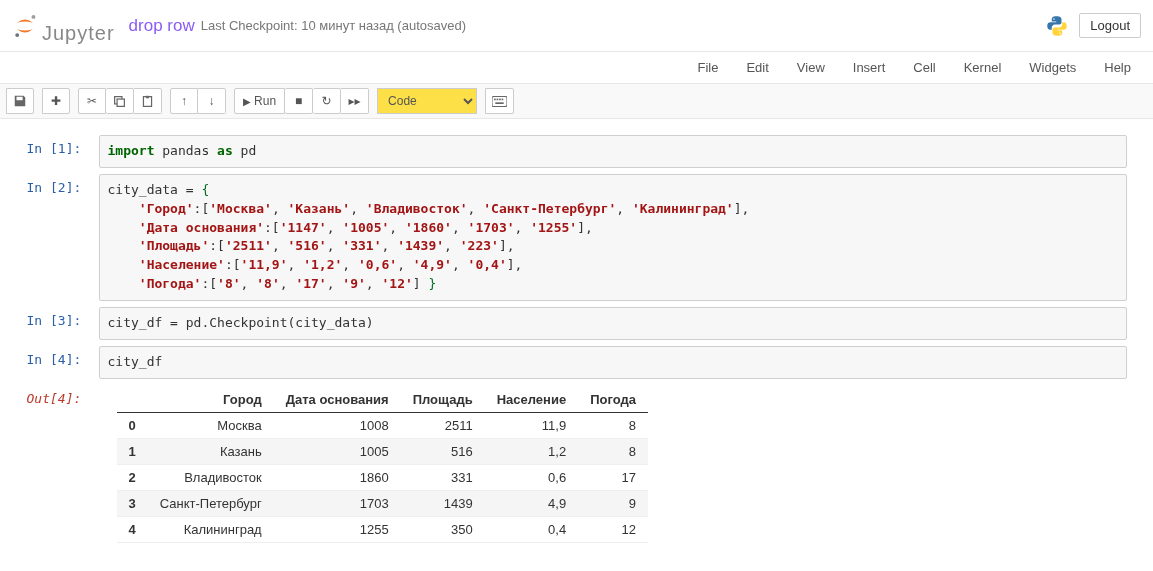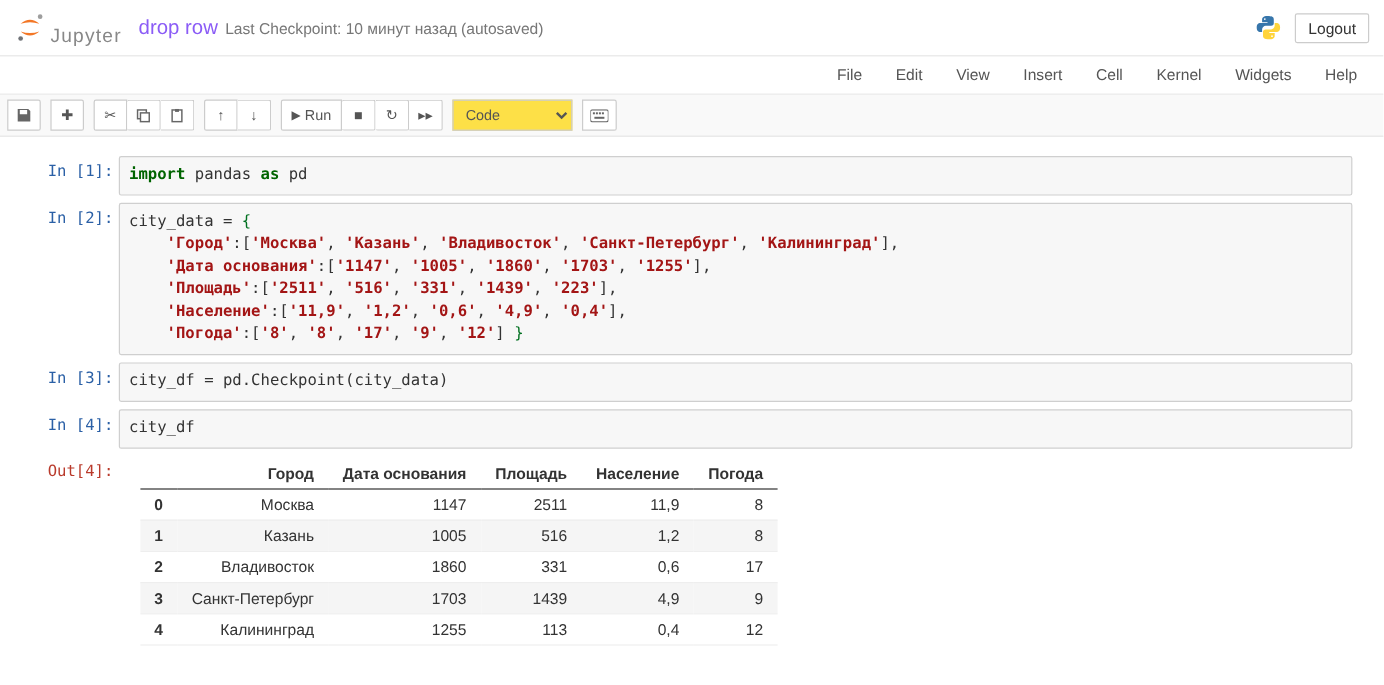--- a/index.html
+++ b/index.html
@@ -1,45 +1,45 @@
 <!DOCTYPE html>
 <html><head>
 <meta charset="utf-8">
 <style>
 * { box-sizing: border-box; margin: 0; padding: 0; }
 body { font-family: "Helvetica Neue", Helvetica, Arial, sans-serif; font-size: 13px; color: #333; background: #fff; }
 .header { display: flex; align-items: center; padding: 6px 12px; border-bottom: 1px solid #e7e7e7; }
 .logo { display: flex; align-items: center; gap: 4px; margin-right: 14px; }
 .logo-icon { width: 26px; height: 26px; }
-.logo-text { font-size: 16px; color: #888; letter-spacing: 1px; margin-top: 16px; }
+.logo-text { font-size: 20px; color: #888; letter-spacing: 1px; margin-top: 16px; }
 .nb-name { font-size: 17px; color: #8b5cf6; margin-right: 6px; }
 .checkpoint { font-size: 13px; color: #777; }
-.hdr-right { margin-left: auto; display: flex; align-items: flex-start; gap: 10px; }
+.hdr-right { margin-left: auto; display: flex; align-items: flex-end; gap: 10px; }
 .py-logo { width: 24px; height: 24px; }
 .logout-btn { border: 1px solid #ccc; background: #fff; padding: 4px 10px; border-radius: 2px; font-size: 13px; color: #333; cursor: pointer; }
 .menubar { display: flex; align-items: center; border-bottom: 1px solid #e7e7e7; padding: 0 8px; justify-content: flex-end; }
 .menu-item { padding: 8px 14px; color: #555; cursor: pointer; font-size: 13px; }
 .menubar-right { margin-left: auto; display: flex; align-items: center; gap: 6px; padding-right: 6px; }
 .trusted { font-size: 12px; color: #999; border: 1px solid #ddd; padding: 2px 7px; border-radius: 2px; }
 .pencil { color: #777; cursor: pointer; padding: 0 4px; }
 .kernel-ind { font-size: 13px; color: #555; display: flex; align-items: center; gap: 4px; }
 .kdot { width: 12px; height: 12px; border: 1px solid #888; border-radius: 50%; display: inline-block; }
 .toolbar { display: flex; align-items: center; padding: 4px 6px; border-bottom: 1px solid #e7e7e7; gap: 2px; background: #f9f9f9; }
 .tbtn { border: 1px solid #ccc; background: #fff; min-width: 28px; height: 26px; display: inline-flex; align-items: center; justify-content: center; cursor: pointer; border-radius: 2px; font-size: 12px; color: #555; padding: 0 6px; }
 .tgroup { display: flex; gap: 0; margin-right: 6px; }
 .tgroup .tbtn + .tbtn { border-left: none; }
 .tgroup .tbtn:first-child { border-radius: 2px 0 0 2px; }
 .tgroup .tbtn:last-child { border-radius: 0 2px 2px 0; }
 .cell-select { height: 26px; border: 1px solid #ccc; font-size: 12px; padding: 0 18px 0 6px; color: #555; background: #fde047; min-width: 100px; }
 .notebook { padding: 16px 8px 40px 8px; }
 .nb-inner { max-width: 1100px; margin: 0 auto; }
 .cell { display: flex; margin-bottom: 6px; }
-.prompt { width: 72px; text-align: right; padding: 6px 4px 0 0; font-family: monospace; font-size: 13px; flex-shrink: 0; }
+.prompt { width: 72px; padding: 6px 4px 0 0; font-family: monospace; font-size: 13px; flex-shrink: 0; }
 .in-prompt { color: #2b60a6; }
-.out-prompt { color: #b93a2b; }
+.out-prompt { color: #b93a2b; font-style: italic; }
 .cell-body { flex: 1; }
 .code-box { border: 1px solid #cfcfcf; background: #f7f7f7; border-radius: 2px; padding: 6px 8px; font-family: Menlo, Monaco, Consolas, monospace; font-size: 13px; line-height: 1.45; white-space: pre; overflow-x: auto; }
 .k-green { color: #006400; font-weight: bold; }
 .k-str { color: #a31515; font-weight: bold; }
 .k-brace { color: #007020; }
 .out-body { padding: 2px 0 0 0; }
 table.df { border-collapse: collapse; font-size: 13px; margin-left: 18px; }
 table.df th, table.df td { padding: 5px 12px; text-align: right; }
 table.df thead th { border-bottom: 1px solid #333; font-weight: bold; }
 table.df tbody th { font-weight: bold; border-right: 0; }
@@ -195,21 +195,21 @@
                 <th>Дата основания</th>
                 <th>Площадь</th>
                 <th>Население</th>
                 <th>Погода</th>
               </tr>
             </thead>
             <tbody>
               <tr>
                 <th>0</th>
                 <td>Москва</td>
-                <td>1147</td>
+                <td>1008</td>
                 <td>2511</td>
                 <td>11,9</td>
                 <td>8</td>
               </tr>
               <tr>
                 <th>1</th>
                 <td>Казань</td>
                 <td>1005</td>
                 <td>516</td>
                 <td>1,2</td>
@@ -228,21 +228,21 @@
                 <td>Санкт-Петербург</td>
                 <td>1703</td>
                 <td>1439</td>
                 <td>4,9</td>
                 <td>9</td>
               </tr>
               <tr>
                 <th>4</th>
                 <td>Калининград</td>
                 <td>1255</td>
-                <td>113</td>
+                <td>350</td>
                 <td>0,4</td>
                 <td>12</td>
               </tr>
             </tbody>
           </table>
         </div>
       </div>
     </div>
 </div>
 

